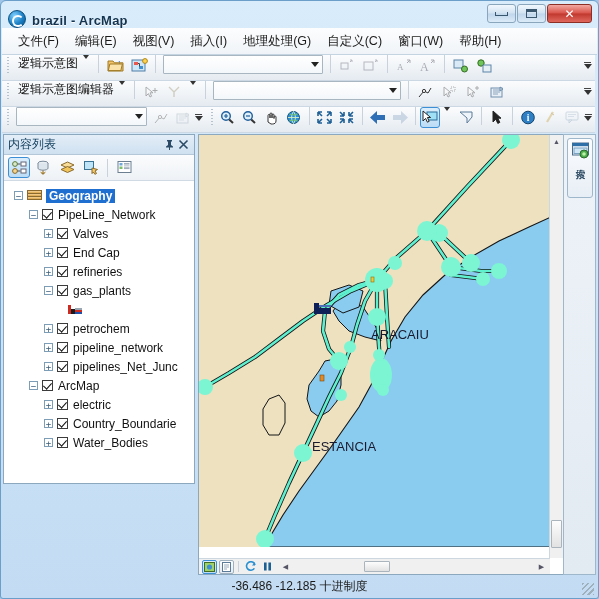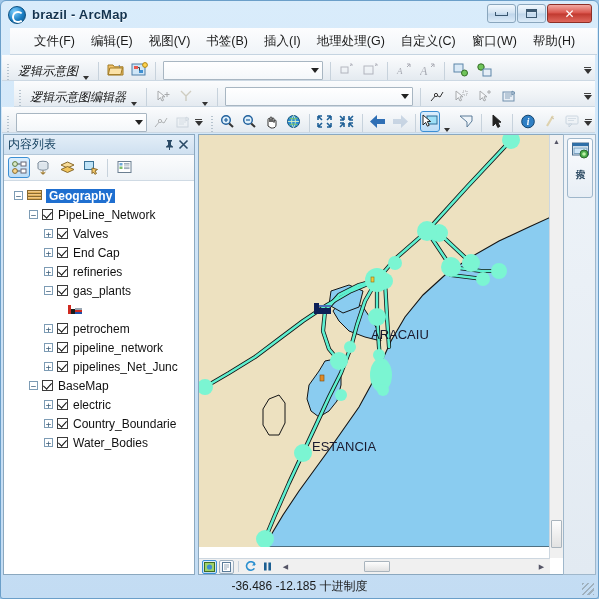--- a/index.html
+++ b/index.html
@@ -12,21 +12,21 @@
   .window{
     position:absolute;left:0;top:0;width:599px;height:599px;
     background:linear-gradient(180deg,#d9ecfb 0%,#cfe4f7 40%,#c3dcf3 100%);
     border:1px solid #6b9fc9;
     box-sizing:border-box;
     border-radius:6px 6px 3px 3px;
   }
   
   .titlebar{
     position:absolute;left:0;top:0;height:27px;width:100%;
-    display:flex;align-items:center;
+    display:flex;align-items:flex-end;
   }
   .app-icon{
     width:16px;height:16px;margin-left:7px;margin-right:6px;
     border-radius:50%;
     background:radial-gradient(circle at 35% 30%,#7fd0ff 0%,#1b7fc4 55%,#0b4f80 100%);
     border:1px solid #0b4f80;position:relative;
   }
   .app-icon:after{
     content:"";position:absolute;left:3px;top:4px;width:8px;height:8px;
     border-radius:50%;border:2px solid #fff;border-right-color:transparent;
@@ -45,37 +45,37 @@
   .wb.close{
     width:45px;
     background:linear-gradient(180deg,#f2a9a2 0%,#d9534a 48%,#c0392f 52%,#e0685d 100%);
     border-color:#8e2f26;color:#fff;font-weight:bold;font-size:12px;
   }
   .wb .mn{display:block;width:11px;height:3px;border:1px solid #3a5770;border-top:none;}
   .wb .mx{display:block;width:11px;height:9px;border:1px solid #3a5770;box-sizing:border-box;}
   .wb .mx:before{content:"";display:block;height:2px;background:#3a5770;}
   
   .menubar{
-    position:absolute;left:9px;top:27px;right:1px;height:27px;
+    position:absolute;left:1px;top:27px;right:1px;height:27px;
     background:linear-gradient(180deg,#fdfdfe 0%,#f0f4f8 100%);
     border-bottom:1px solid #c5d4e1;
-    display:flex;align-items:center;padding-left:16px;box-sizing:border-box;
+    display:flex;align-items:center;padding-left:8px;box-sizing:border-box;
   }
   .menu-item{
     padding:4px 8px;color:#1b1b1b;font-size:12.5px;white-space:nowrap;cursor:default;
   }
   
   .toolbar{
     position:absolute;left:1px;right:3px;height:26px;
     background:linear-gradient(180deg,#fbfcfd 0%,#eef2f6 60%,#e4eaf0 100%);
     border-bottom:1px solid #ccd8e3;
-    display:flex;align-items:flex-end;box-sizing:border-box;font-style:italic;
+    display:flex;align-items:flex-start;box-sizing:border-box;
   }
   .tb1{top:54px;}
-  .tb2{top:80px;margin-left:12px;}
+  .tb2{top:80px;}
   .tb3{top:106px;}
   .grip{
     width:7px;height:18px;margin:0 2px 0 3px;
     background-image:repeating-linear-gradient(180deg,#b6c3ce 0 1px,transparent 1px 3px);
     background-size:2px 100%;background-repeat:no-repeat;background-position:2px 2px;
   }
   .tb-label{font-size:12px;color:#111;padding:0 2px 0 4px;white-space:nowrap;}
   .caret{
     width:0;height:0;border-left:3.5px solid transparent;border-right:3.5px solid transparent;
     border-top:4px solid #333;margin:0 5px 0 3px;
@@ -107,21 +107,21 @@
     width:11px;height:20px;margin-left:auto;margin-right:2px;
     display:flex;flex-direction:column;align-items:center;justify-content:center;gap:1px;
   }
   .overflow i{display:block;width:7px;height:1px;background:#444;}
   .overflow b{
     display:block;width:0;height:0;border-left:4px solid transparent;
     border-right:4px solid transparent;border-top:5px solid #333;
   }
   
   .toc{
-    position:absolute;left:2px;top:133px;width:192px;height:441px;
+    position:absolute;left:2px;top:133px;width:192px;height:350px;
     background:#fff;border:1px solid #8ba8bf;box-sizing:border-box;
   }
   .toc-head{
     height:20px;background:linear-gradient(180deg,#e3eef8,#cfe0f0);
     border-bottom:1px solid #b4c7d8;display:flex;align-items:center;
     padding:0 4px;box-sizing:border-box;
   }
   .toc-title{font-size:12px;color:#14405f;flex:1;}
   .pin-icon,.close-icon{
     width:14px;height:14px;display:flex;align-items:center;justify-content:center;
@@ -232,21 +232,20 @@
           <span class="mx"></span>
         </div>
       <div class="wb close">✕</div>
     </div>
   </div>
 
   <div class="menubar">
     <div class="menu-item">文件(F)</div>
     <div class="menu-item">编辑(E)</div>
     <div class="menu-item">视图(V)</div>
-    <div class="menu-item">书签(B)</div>
     <div class="menu-item">插入(I)</div>
     <div class="menu-item">地理处理(G)</div>
     <div class="menu-item">自定义(C)</div>
     <div class="menu-item">窗口(W)</div>
     <div class="menu-item">帮助(H)</div>
   </div>
 
   <div class="toolbar tb1">
     <div class="grip"></div>
     <div class="tb-label">逻辑示意图</div>
@@ -625,21 +624,21 @@
 
       <div class="node" style="padding-left:40px;">
         <div class="expander">+</div>
         <div class="cbx on"></div>
         <span>pipelines_Net_Junc</span>
       </div>
 
       <div class="node" style="padding-left:25px;">
         <div class="expander">−</div>
         <div class="cbx on"></div>
-        <span>BaseMap</span>
+        <span>ArcMap</span>
       </div>
 
       <div class="node" style="padding-left:40px;">
         <div class="expander">+</div>
         <div class="cbx on"></div>
         <span>electric</span>
       </div>
 
       <div class="node" style="padding-left:40px;">
         <div class="expander">+</div>

